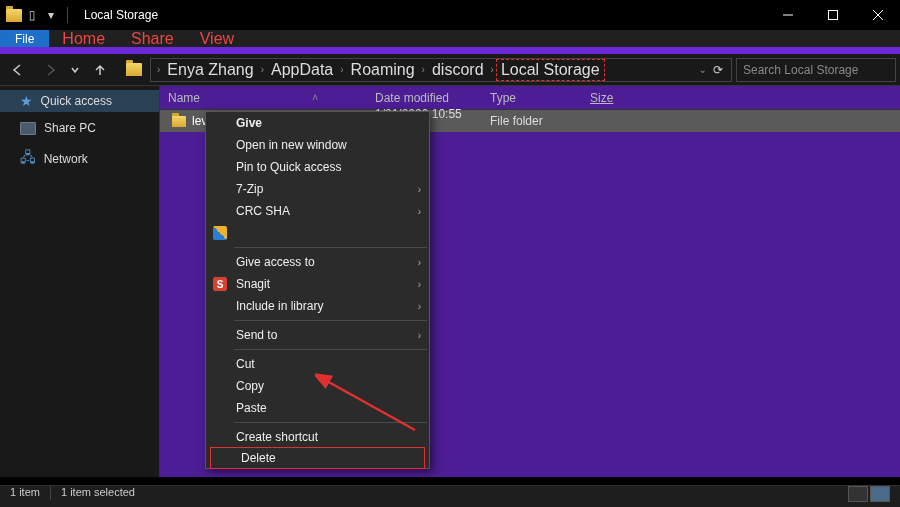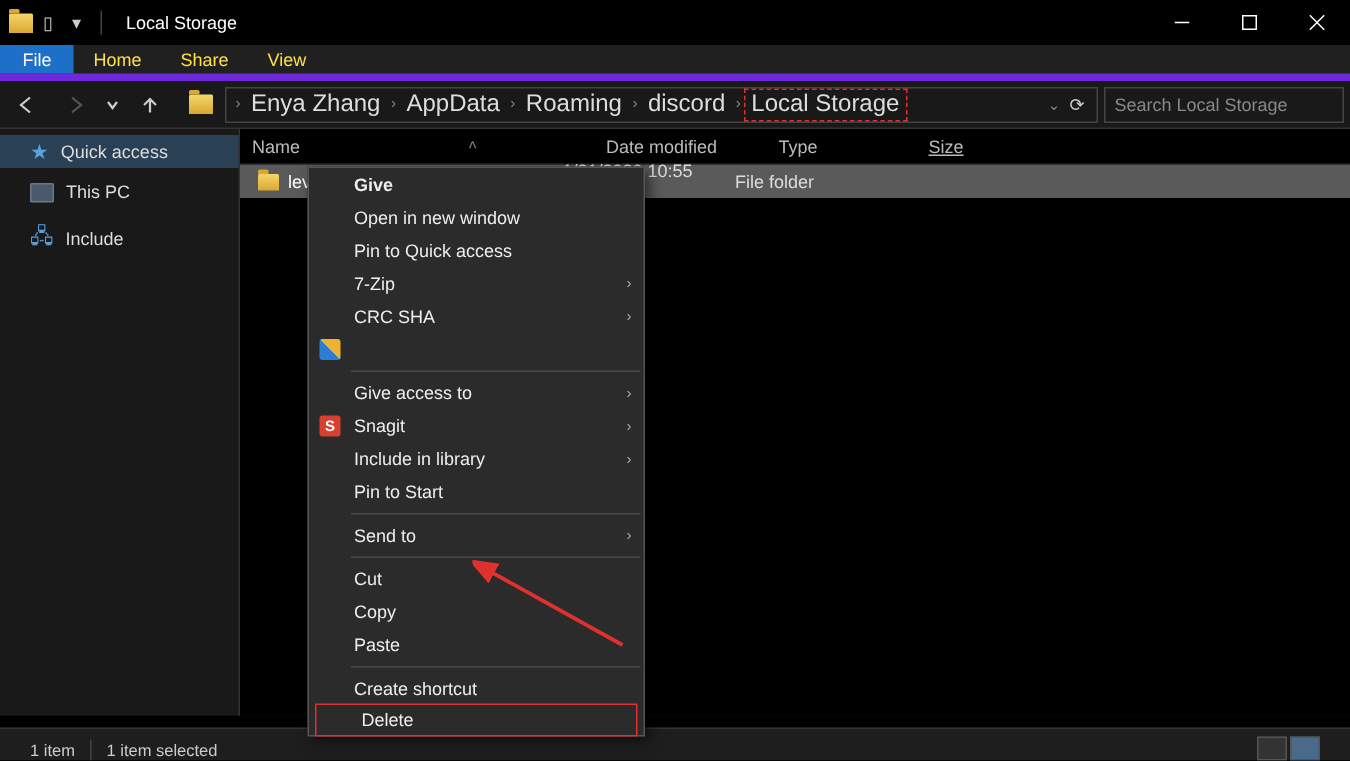--- a/index.html
+++ b/index.html
@@ -8,23 +8,23 @@
     .titlebar { background: #000; height: 30px; display: flex; align-items: center; padding: 0 0 0 6px; }
     .titlebar-icons { display: flex; align-items: center; gap: 1px; }
     .folder-icon { width: 16px; height: 13px; background: linear-gradient(#f5d66a,#d9a830); border-radius: 1px 1px 0 0; position: relative; }
     .folder-icon::before { content:''; position:absolute; top:-3px; left:0; width:7px; height:3px; background:#d9a830; border-radius:1px 1px 0 0;}
     .tb-small { width:14px; height:12px; display:inline-flex; align-items:center; justify-content:center; color:#ccc; margin:0 2px;}
     .titlebar-text { margin-left: 10px; color: #fff; font-size: 12px; }
     .titlebar-controls { margin-left: auto; display: flex; }
     .tb-btn { width: 45px; height: 30px; display: flex; align-items: center; justify-content: center; color: #fff; }
     .tb-btn svg { stroke: #fff; fill: none; }
     
-    .ribbon-tabs { background: #202020; height: 24px; display:flex; align-items:stretch; border-bottom:5px solid #6d28d9;}
+    .ribbon-tabs { background: #202020; height: 24px; display:flex; align-items:stretch; border-bottom:7px solid #6d28d9;}
     .file-tab { background:#1e6fc7; color:#fff; padding:0 15px; display:flex; align-items:center; font-size:12px;}
-    .ribbon-tab { padding:0 13px; display:flex; align-items:center; color:#fde047; font-size:12px;}
+    .ribbon-tab { padding:0 13px; display:flex; align-items:center; color:#ef4444; font-size:16px;}
     
     .navbar { background:#191919; height:32px; display:flex; align-items:center; padding:0 4px; gap:4px; border-bottom:1px solid #333;}
     .nav-arrow { width:28px; height:24px; display:flex; align-items:center; justify-content:center; color:#ccc;}
     .nav-arrow svg { stroke:#ccc; fill:none; stroke-width:1.5;}
     .nav-arrow.disabled svg { stroke:#555;}
     .addr-folder { margin:0 4px 0 8px;}
     .breadcrumb { flex:1; display:flex; align-items:center; height:24px; background:#191919; border:1px solid #444; padding:0 4px;}
     .crumb { padding:0 5px; color:#ddd; font-size:16px;}
     .crumb-sep { color:#888; font-size:10px; padding:0 2px;}
     .crumb-highlight { border:1px dashed #e03030; padding:1px 4px;}
@@ -32,26 +32,26 @@
     .search-box { width:160px; height:24px; background:#191919; border:1px solid #444; color:#888; padding:0 6px; font-size:12px; display:flex; align-items:center;}
     
     .main { display:flex; height:391px; background:#191919;}
     .sidebar { width:160px; background:#191919; border-right:1px solid #333; padding-top:4px;}
     .side-item { display:flex; align-items:center; padding:3px 8px 3px 20px; gap:8px; color:#ddd; font-size:12px;}
     .side-item.active { background:#2a4055;}
     .star-icon { color:#5aa0dd; font-size:14px;}
     .pc-icon { width:16px; height:13px; background:#4a5a6a; border:1px solid #6a7a8a; border-radius:1px; position:relative;}
     .net-icon { color:#5aa0dd; font-size:14px;}
     
-    .content { flex:1; background:#000000;}
+    .content { flex:1; background:#4c1d95;}
     .columns { display:flex; height:24px; border-bottom:1px solid #333; align-items:center;}
     .col { padding:0 8px; color:#bbb; font-size:12px; border-right:1px solid transparent;}
     .col-name { width:207px; display:flex; align-items:center; justify-content:space-between;}
     .col-name .sort-ind { color:#888; font-size:10px; margin-right:40px;}
-    .col-date { width:115px;margin-left:29px;}
+    .col-date { width:115px;}
     .col-type { width:100px;}
     .col-size { width:80px;text-decoration:underline;}
     
     .file-row { display:flex; align-items:center; height:22px; background:#5a5a5a;}
     .file-cell { padding:0 8px; font-size:12px; color:#fff;}
     .fc-name { width:207px; display:flex; align-items:center; gap:6px; padding-left:12px;}
     .fc-date { width:115px; color:#ddd;}
     .fc-type { width:100px; color:#ddd;}
     
     .context-menu { position:absolute; left:205px; top:111px; width:225px; background:#2b2b2b; border:1px solid #555; box-shadow:3px 3px 8px rgba(0,0,0,0.5); z-index:100;}
@@ -59,21 +59,21 @@
     .cm-item.bold { font-weight:bold;}
     .cm-item .arrow { margin-left:auto; color:#aaa; font-size:10px;}
     .cm-sep { height:1px; background:#4a4a4a; margin:3px 2px 3px 28px;}
     .cm-icon { position:absolute; left:6px; width:16px; height:16px; display:flex; align-items:center; justify-content:center;}
     .shield-icon { background: linear-gradient(45deg,#2a7fd4 50%,#f0b030 50%); width:14px; height:14px; border-radius:2px;}
     .snagit-icon { background:#d84030; width:14px; height:14px; border-radius:2px; display:flex; align-items:center; justify-content:center; color:#fff; font-size:10px; font-weight:bold;}
     .delete-highlight { border:1.5px solid #e03030; margin:-1px 4px; height:22px;}
     
     .annotation-arrow { position:absolute; left:315px; top:370px; z-index:101; pointer-events:none;}
     
-    .statusbar { position:absolute; bottom:0; left:0; right:0; height:22px; background:#1e1e1e; border-top:1px solid #333; display:flex; align-items:flex-end; padding:0 20px; color:#ccc; font-size:11px;}
+    .statusbar { position:absolute; bottom:0; left:0; right:0; height:22px; background:#1e1e1e; border-top:1px solid #333; display:flex; align-items:flex-start; padding:0 10px; color:#ccc; font-size:11px;}
     .statusbar .sep { width:1px; height:14px; background:#444; margin:0 10px;}
     .statusbar .view-icons { margin-left:auto; display:flex; gap:2px;}
     .statusbar .vi { width:20px; height:16px; background:#333; border:1px solid #555;}
     .statusbar .vi.active { background:#4a6a8a;}
   </style>
 </head>
 <body>
 
 <div class="titlebar">
   <div class="titlebar-icons">
@@ -153,26 +153,26 @@
 
 <div class="main">
   <div class="sidebar">
     <div class="side-item active">
       <span class="star-icon">★</span>
       <span>Quick access</span>
     </div>
     <div style="height:6px;"></div>
     <div class="side-item">
       <span class="pc-icon"></span>
-      <span>This PC</span>
+      <span>Share PC</span>
     </div>
     <div style="height:6px;"></div>
     <div class="side-item">
       <span class="net-icon">🖧</span>
-      <span>Include</span>
+      <span>Network</span>
     </div>
   </div>
   <div class="content">
     <div class="columns">
       <div class="col col-name">
         <span>Name</span>
         <span class="sort-ind">˄</span>
       </div>
       <div class="col col-date">Date modified</div>
       <div class="col col-type">Type</div>
@@ -215,21 +215,20 @@
       <span class="cm-icon">
         <span class="snagit-icon">S</span>
       </span>
       <span>Snagit</span>
       <span class="arrow">›</span>
     </div>
   <div class="cm-item">
       <span>Include in library</span>
       <span class="arrow">›</span>
     </div>
-  <div class="cm-item">Pin to Start</div>
   <div class="cm-sep"></div>
   <div class="cm-item">
       <span>Send to</span>
       <span class="arrow">›</span>
     </div>
   <div class="cm-sep"></div>
   <div class="cm-item">Cut</div>
   <div class="cm-item">Copy</div>
   <div class="cm-item">Paste</div>
   <div class="cm-sep"></div>

